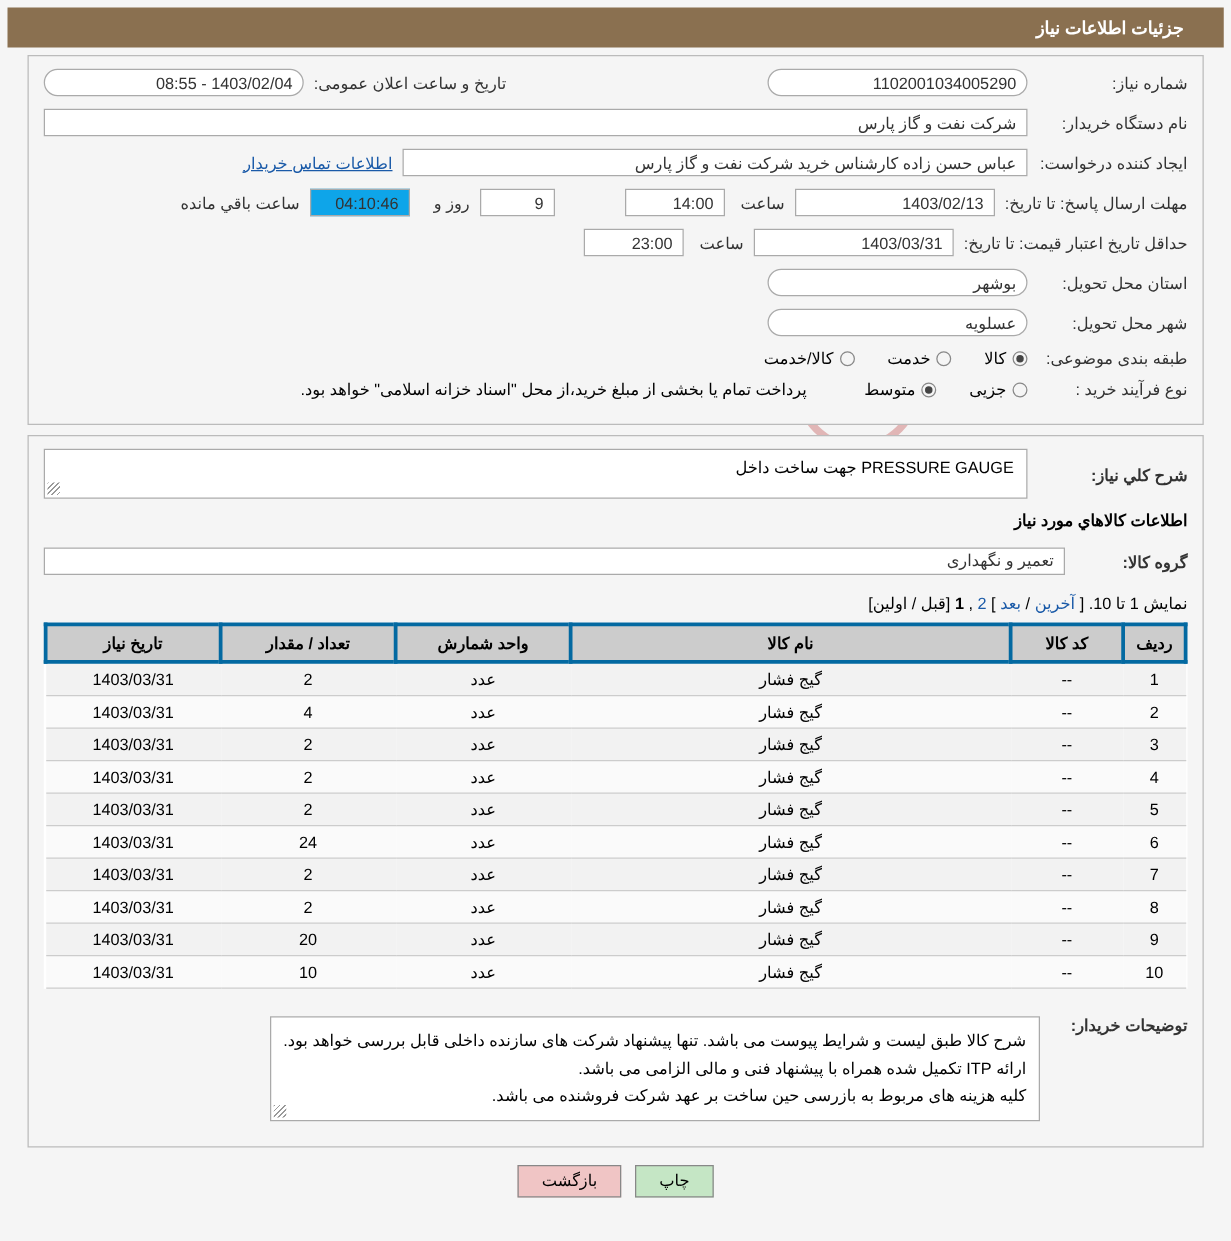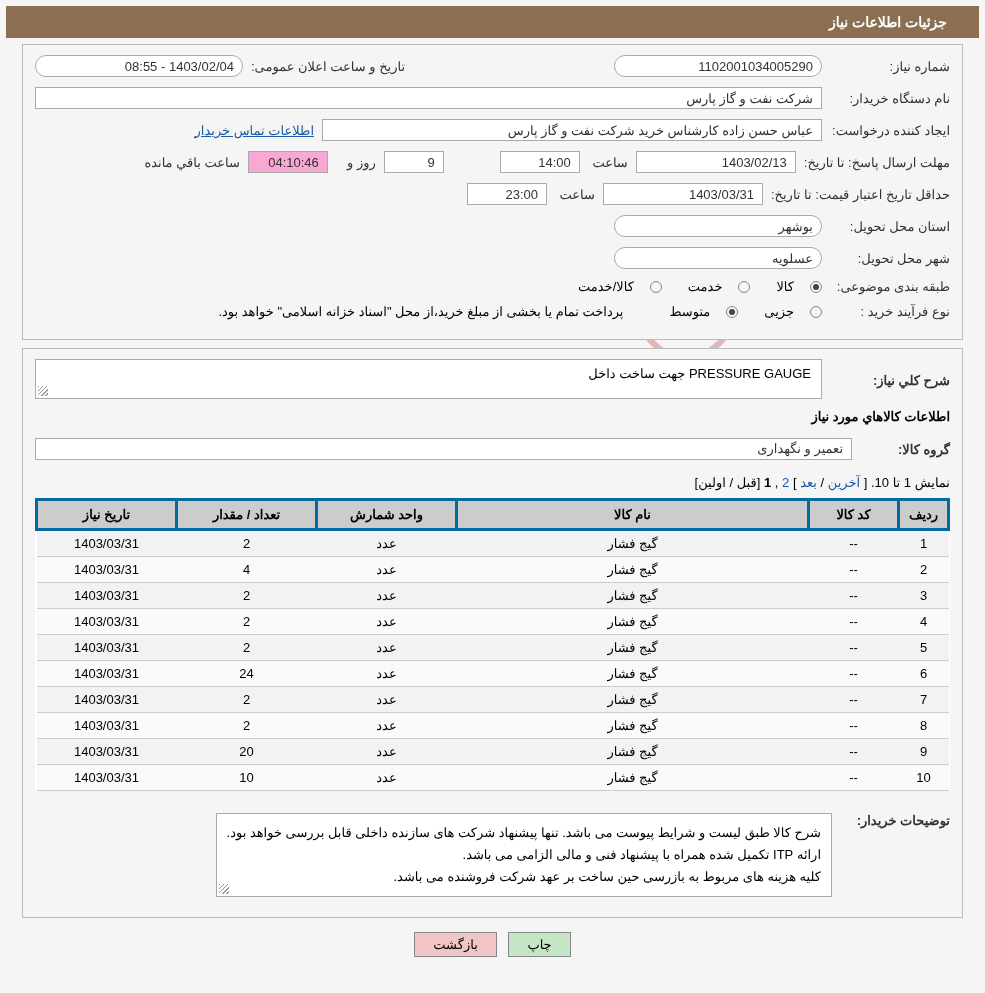--- a/index.html
+++ b/index.html
@@ -94,21 +94,21 @@
 .w-500 { width: 500px; }
 .w-fill { flex: 1; }
 .link {
   color: #1a5aa8;
   text-decoration: underline;
   cursor: pointer;
 }
 .radio-group {
   display: inline-flex;
   align-items: center;
-  gap: 16px;
+  gap: 5px;
   margin-left: 18px;
 }
 .radio {
   width: 12px; height: 12px;
   border: 1px solid #888;
   border-radius: 50%;
   display: inline-block;
   position: relative;
 }
 .radio.checked::after {
@@ -179,21 +179,21 @@
   line-height: 1.7;
 }
 .buttons {
   text-align: center;
   margin: 14px 0;
 }
 .btn {
   display: inline-block;
   padding: 4px 18px;
   border: 1px solid #888;
-  font-family: Liberation Sans, sans-serif;
+  font-family: Liberation Serif, serif;
   font-size: 13px;
   cursor: pointer;
   margin: 0 4px;
 }
 .btn-print { background: #c5e6c5; }
 .btn-back  { background: #f0c5c5; }
 </style>
 </head>
 <body>
 
@@ -229,21 +229,21 @@
     <span class="label">
       <span>مهلت ارسال پاسخ:</span>
       <span>تا تاریخ:</span>
     </span>
     <span class="input-box w-160">1403/02/13</span>
     <span class="label label-sm">ساعت</span>
     <span class="input-box w-80">14:00</span>
     <span style="width:40px"></span>
     <span class="input-box w-60" style="text-align:center">9</span>
     <span class="label label-sm">روز و</span>
-    <span class="input-box w-80" style="background:#f9a8d4;text-align:center">04:10:46</span>
+    <span class="input-box w-80" style="background:#0ea5e9;text-align:center">04:10:46</span>
     <span class="label" style="min-width:auto">ساعت باقي مانده</span>
   </div>
 
   <div class="row">
     <span class="label">
       <span>حداقل تاریخ اعتبار قیمت:</span>
       <span>تا تاریخ:</span>
     </span>
     <span class="input-box w-160">1403/03/31</span>
     <span class="label label-sm">ساعت</span>

